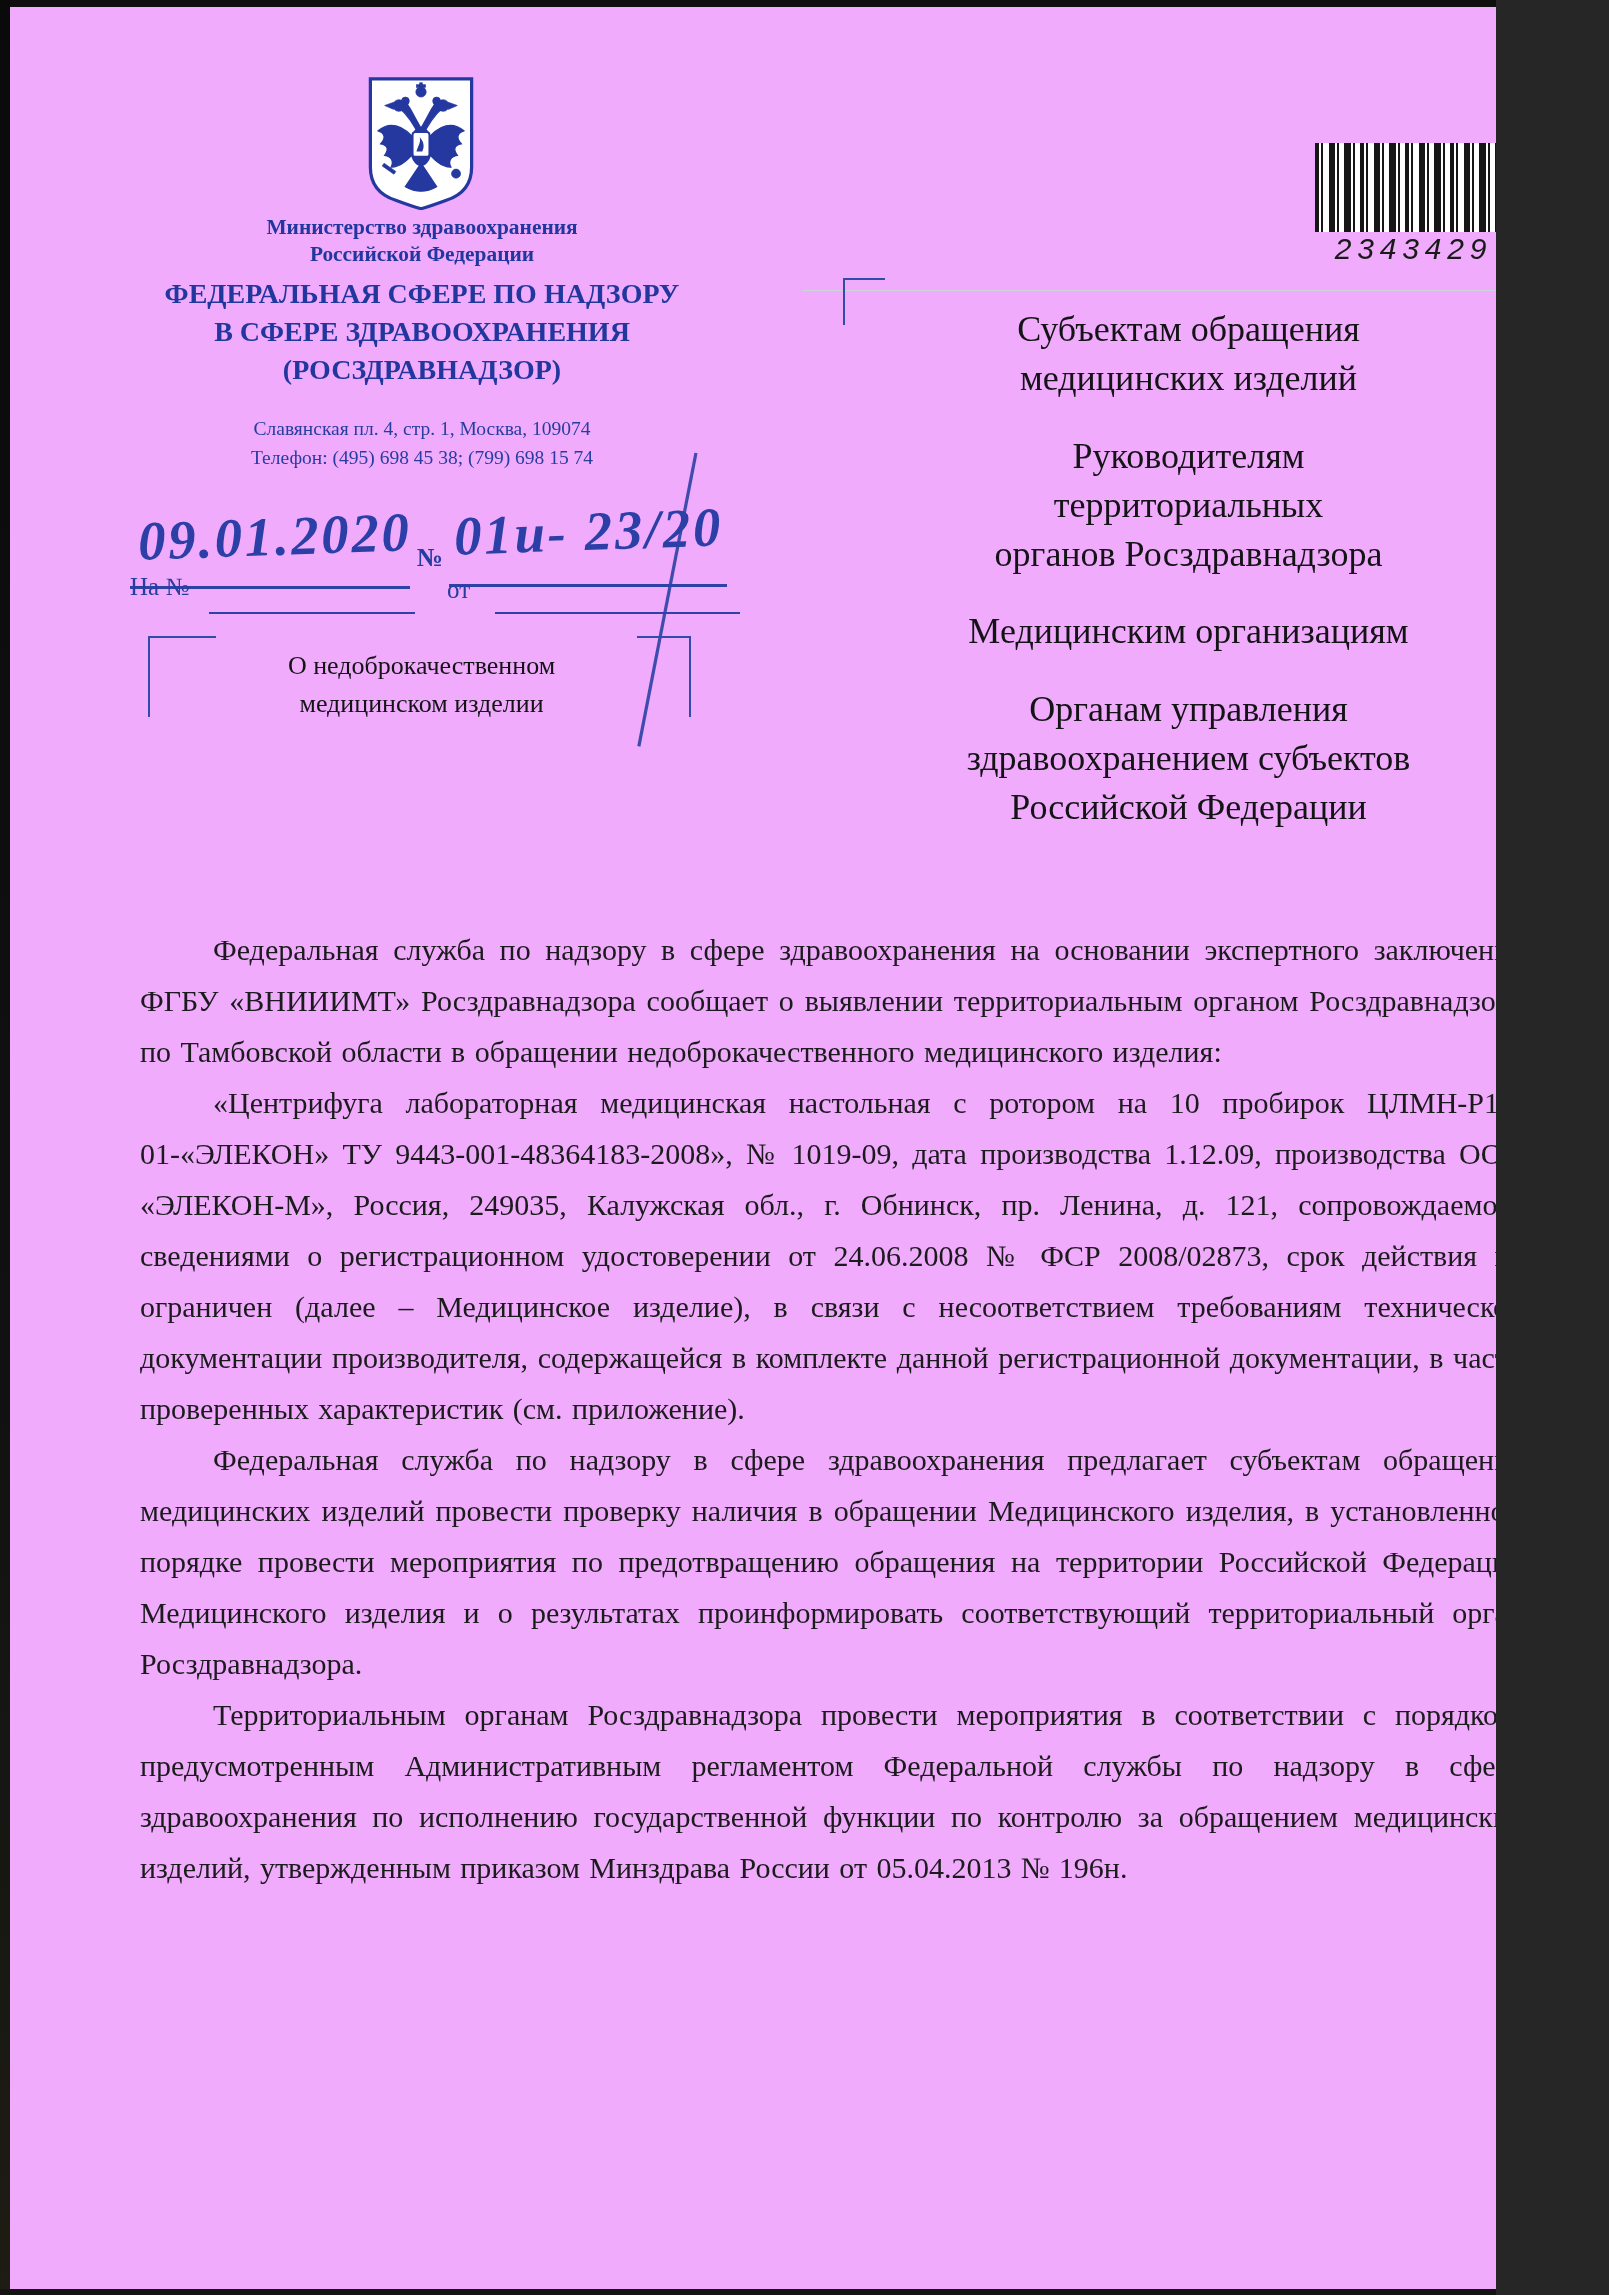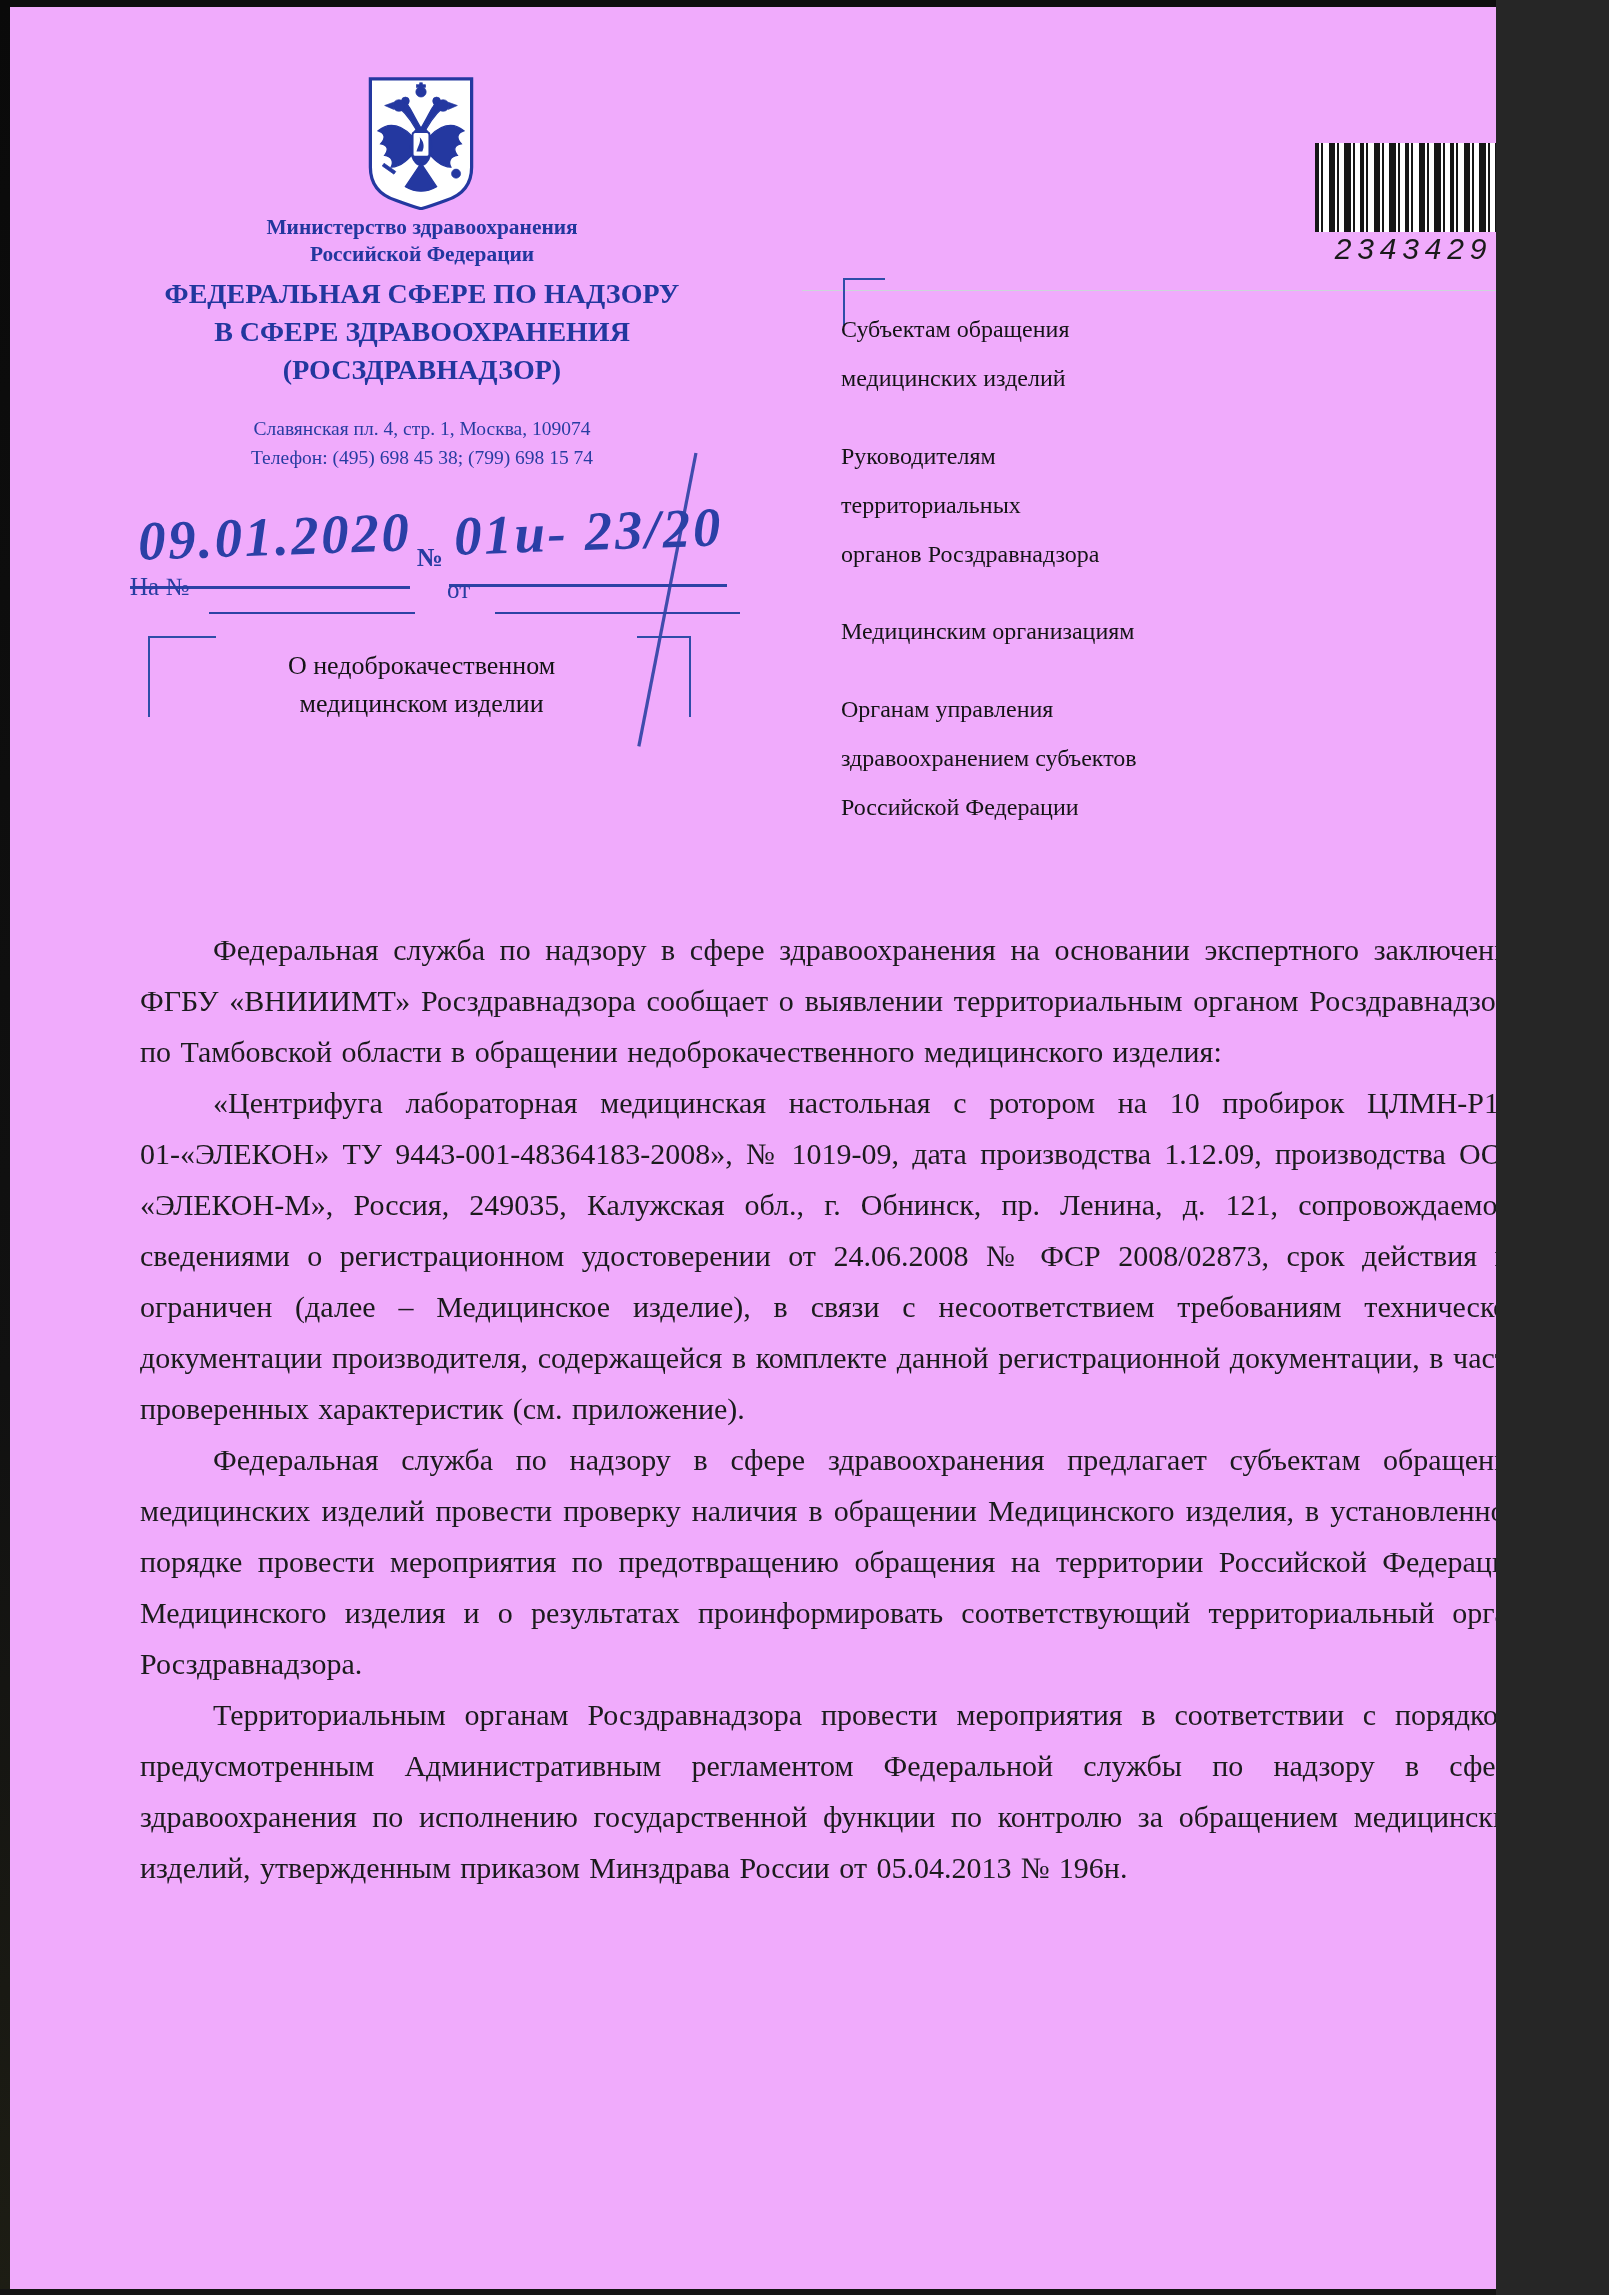--- a/index.html
+++ b/index.html
@@ -79,21 +79,21 @@
     position:absolute; left:1315px; top:232px; width:197px;
     text-align:center; font-family:"Liberation Sans","DejaVu Sans",sans-serif;
     font-size:30px; letter-spacing:5.8px; color:#1a1a1a;font-style:italic;
   }
 
   
   .rcp-br-l { position:absolute; left:843px; top:278px; width:40px; height:45px; border-top:2.6px solid #2f4da8; border-left:2.6px solid #2f4da8; }
   .rcp-br-r { position:absolute; left:1530px; top:288px; width:2.6px; height:31px; background:#2f4da8; }
   .recipients {
     position:absolute; left:841px; top:305px; width:695px;
-    text-align:left; font-size:24px; line-height:49px; color:#141416;
+    text-align:center; font-size:36px; line-height:49px; color:#141416;
   }
   .recipient { white-space:pre-line; margin-bottom:28.6px; }
 
   
   .letter-body {
     position:absolute; left:140px; top:924px; width:1384px;
     font-size:30px; line-height:51px; color:#1b1b1d;
     text-align:justify;
   }
   .letter-body p { margin:0; text-indent:73px; word-spacing:1.9px; }

